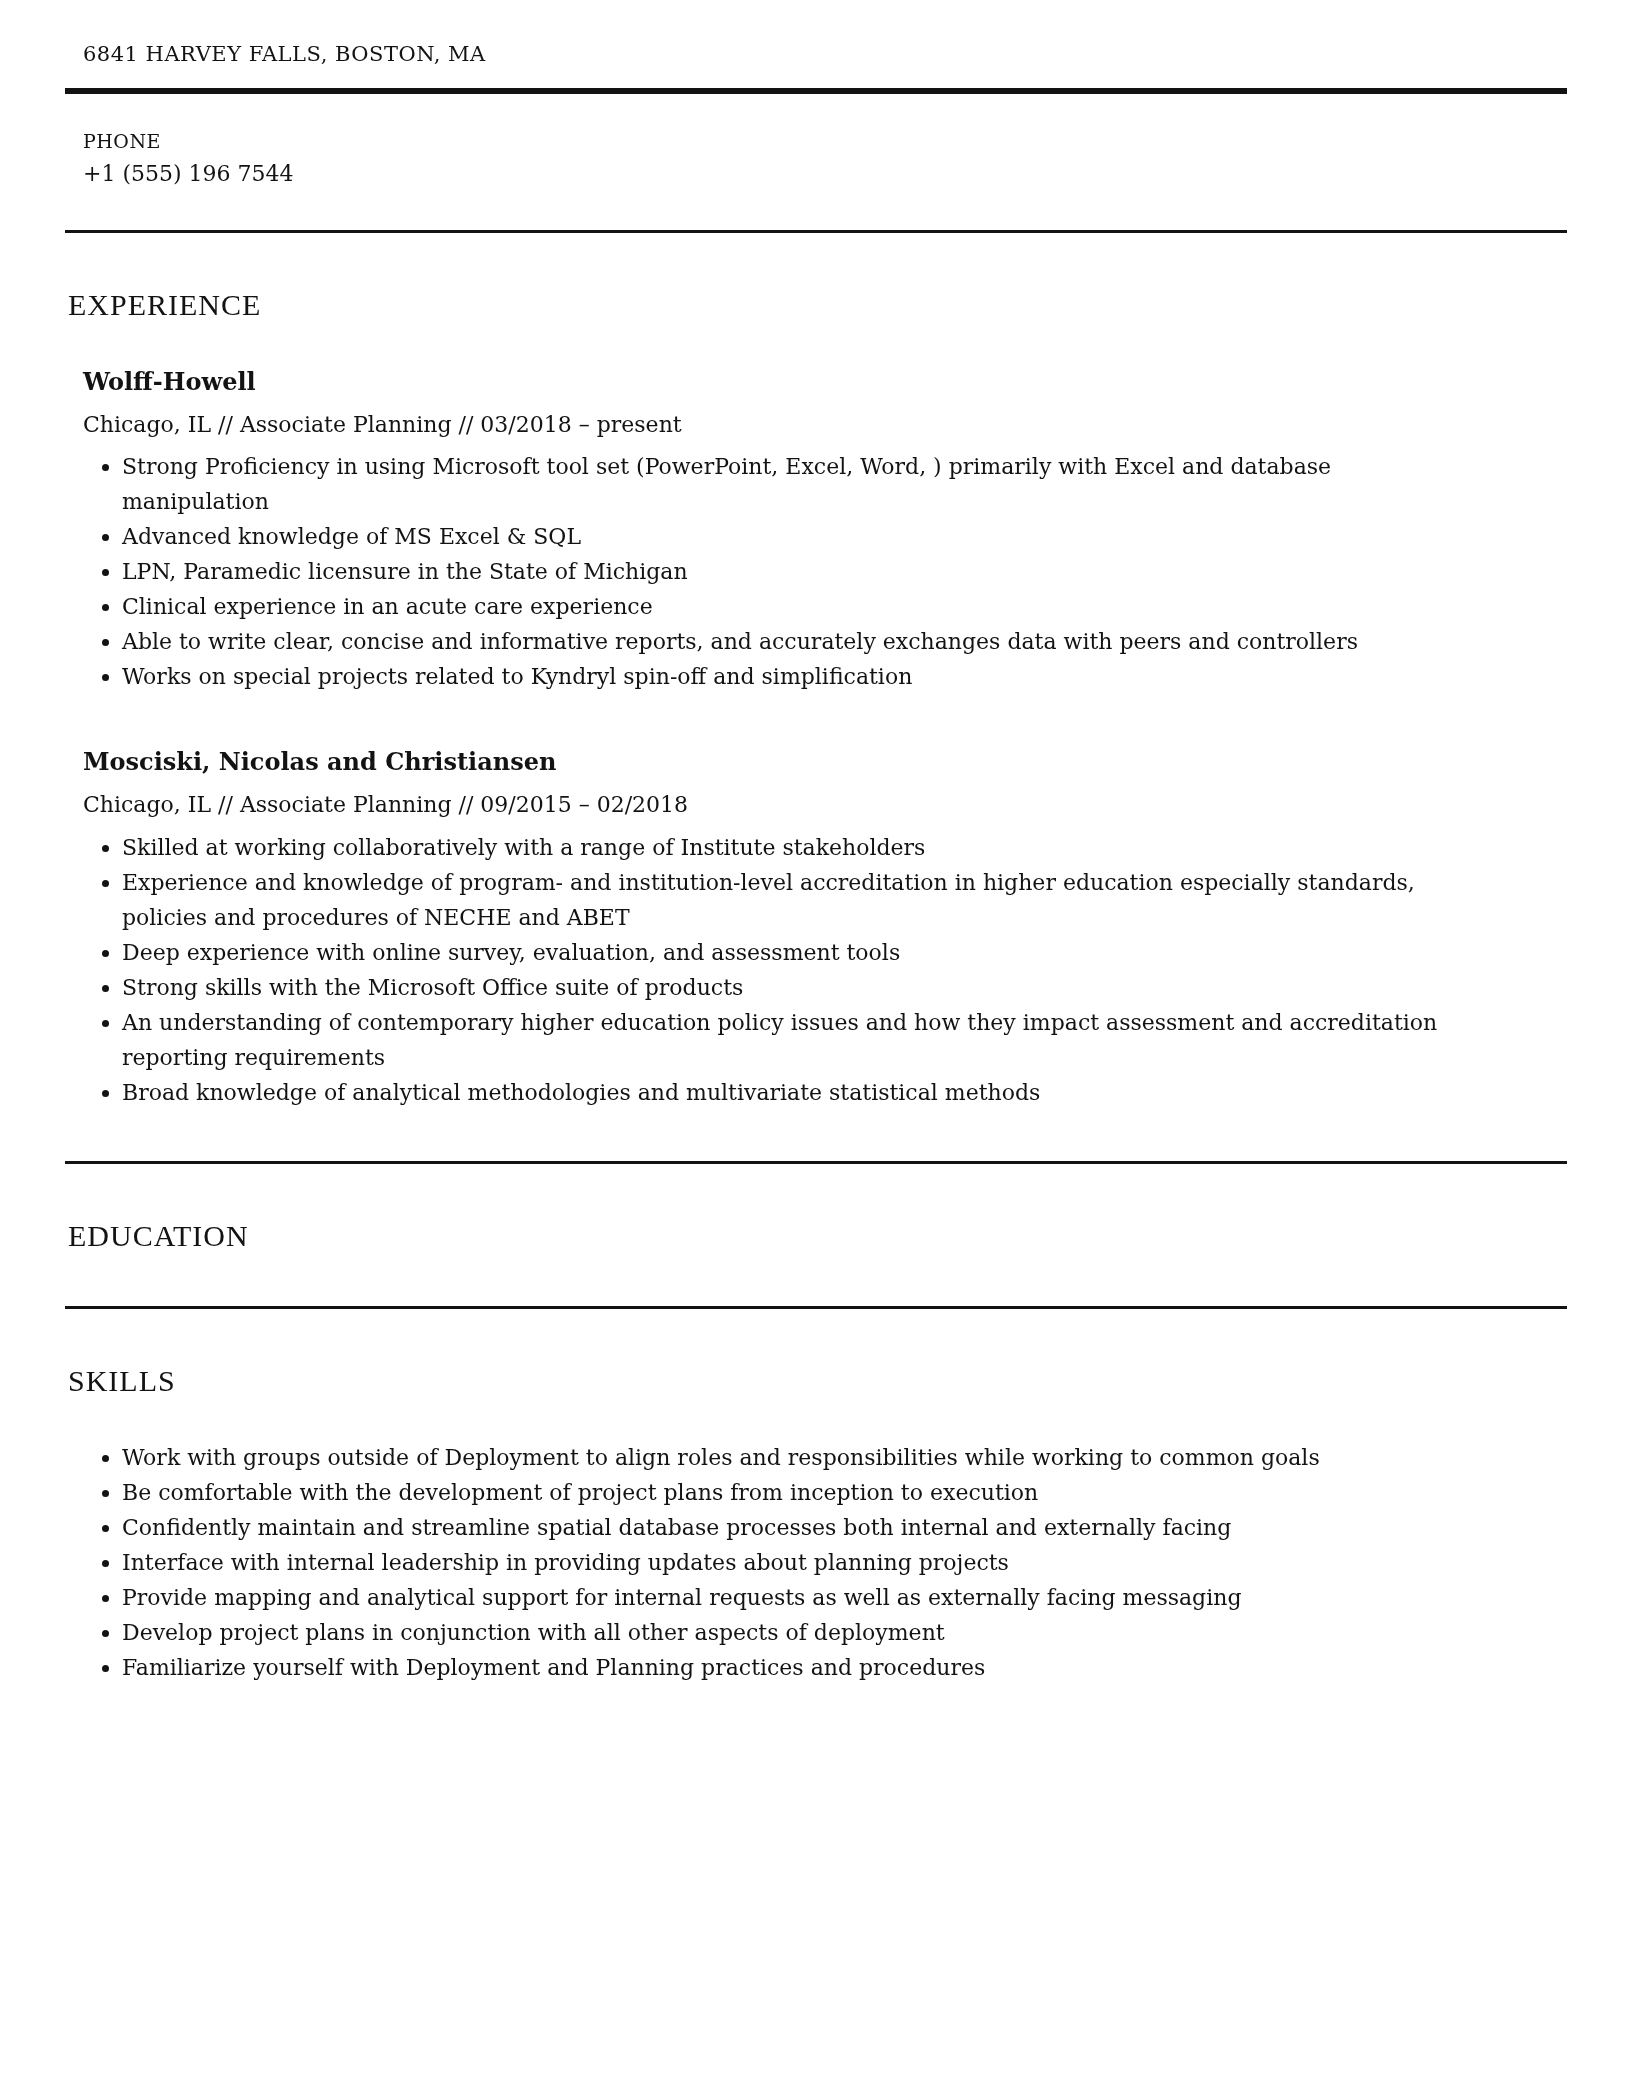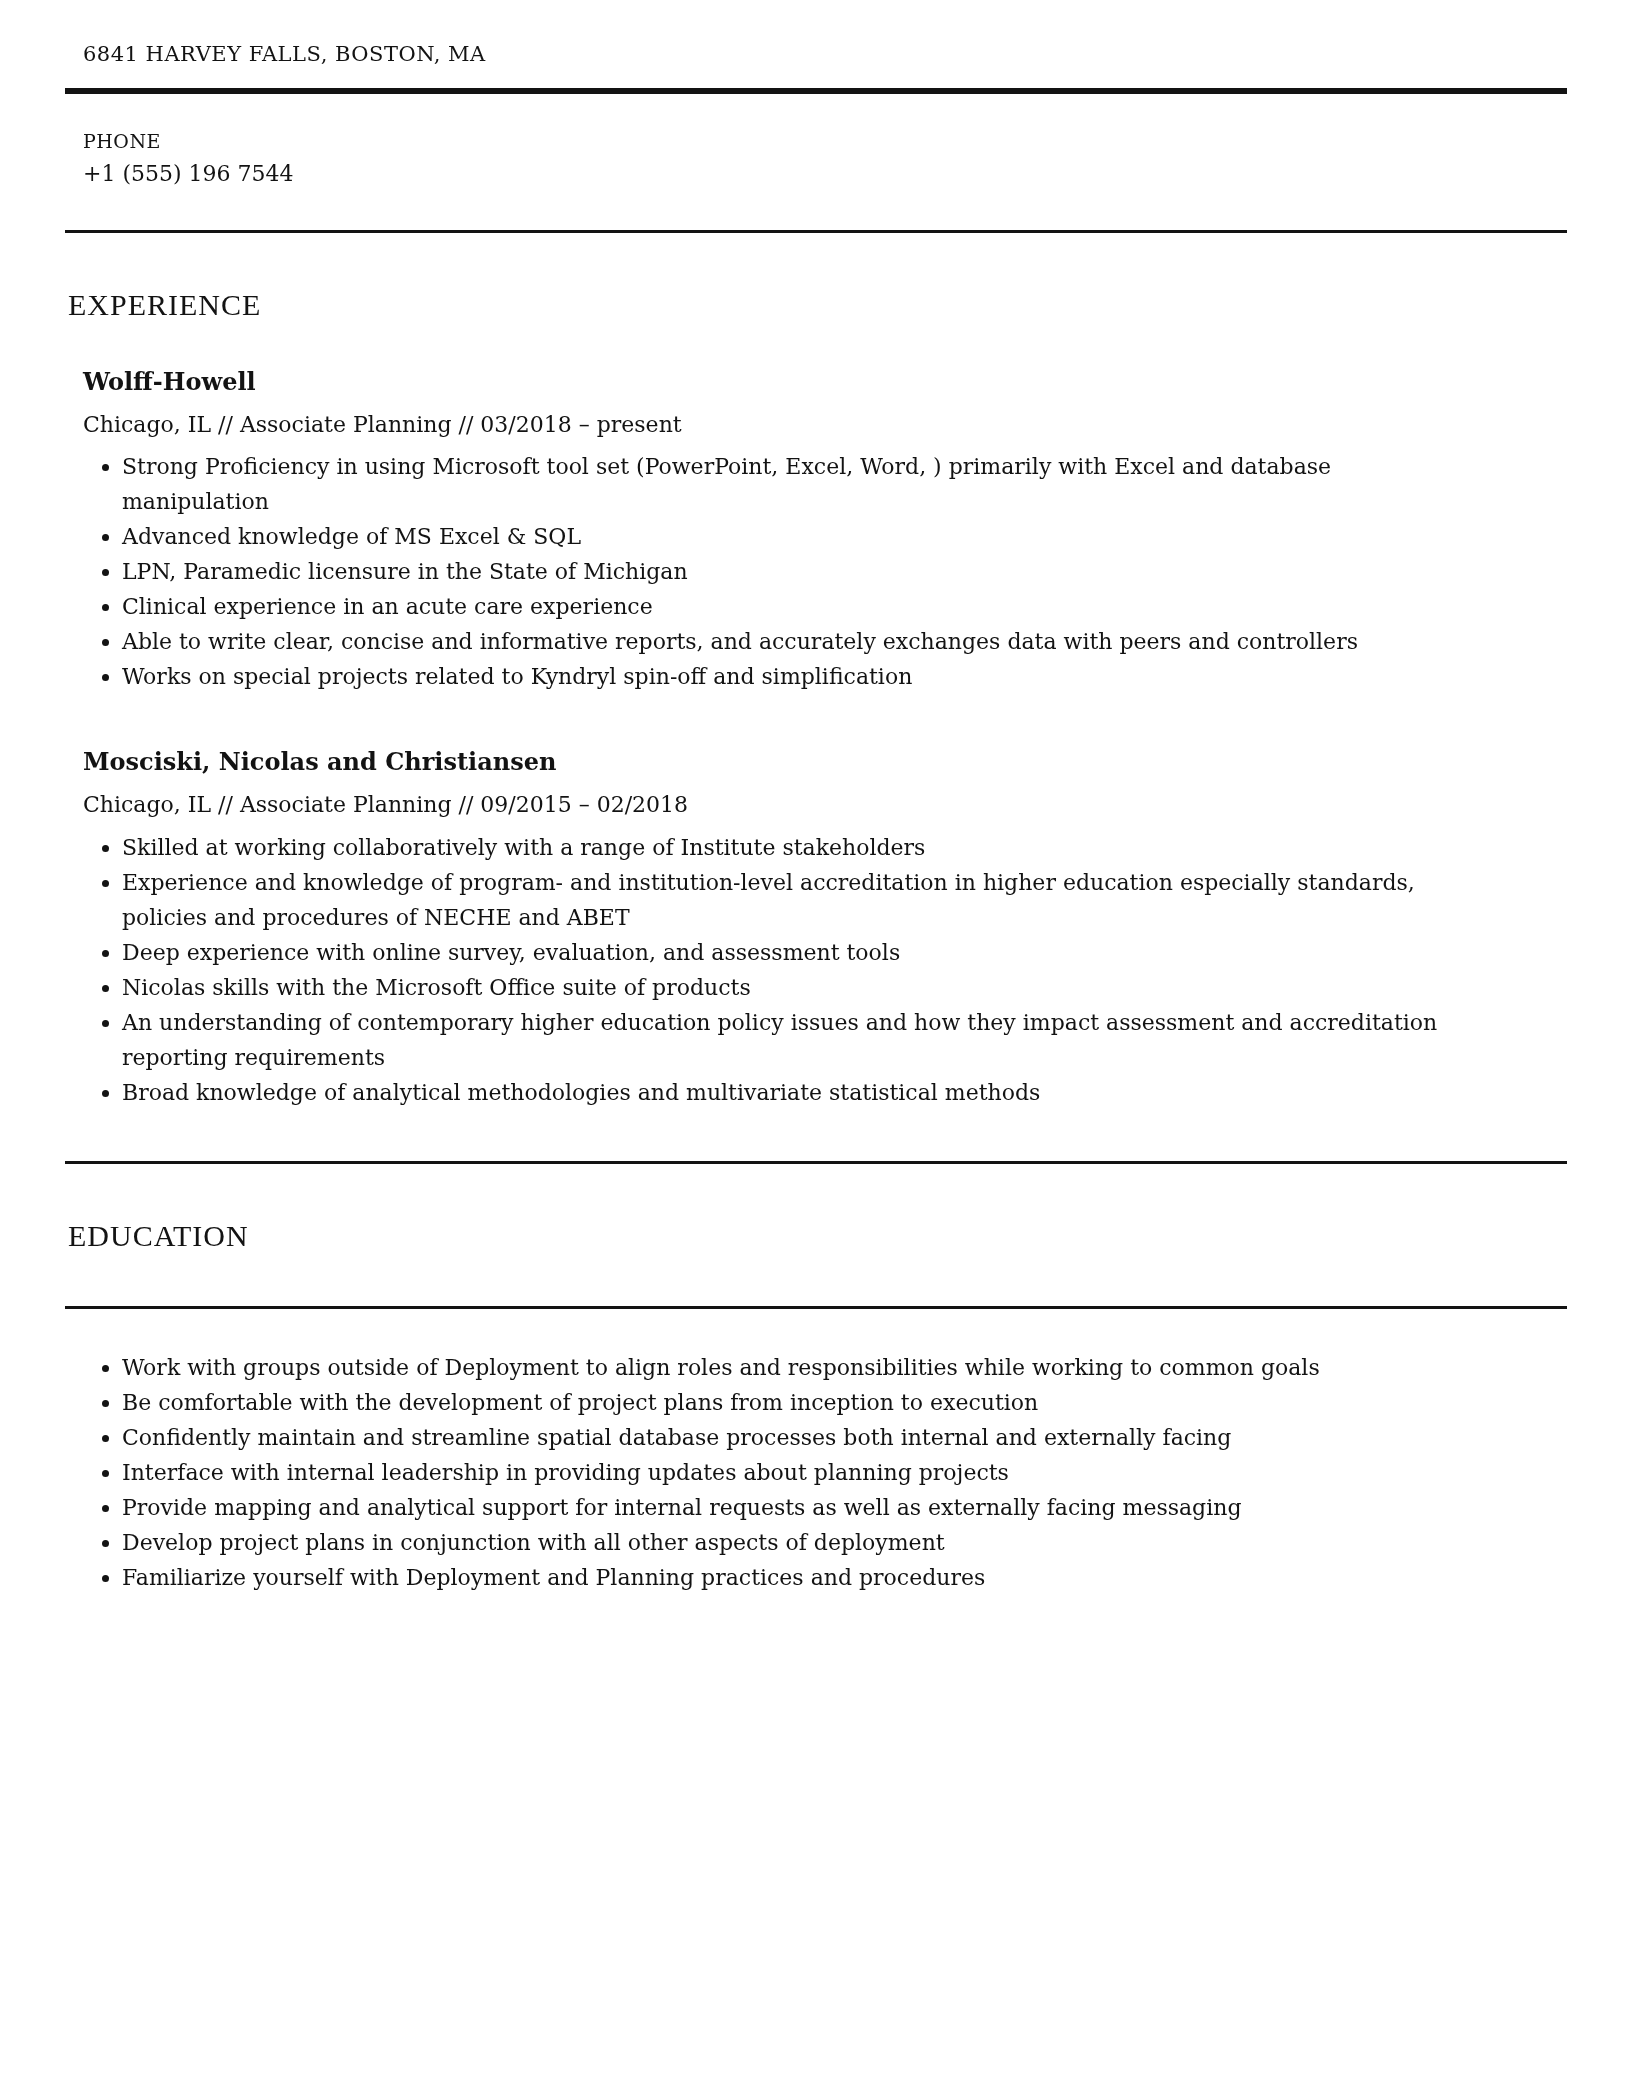--- a/index.html
+++ b/index.html
@@ -107,36 +107,37 @@
       </ul>
     </article>
 
     <article class="job">
       <h3 class="job-company">Mosciski, Nicolas and Christiansen</h3>
       <div class="job-meta">Chicago, IL // Associate Planning // 09/2015 – 02/2018</div>
       <ul class="bullets">
         <li>Skilled at working collaboratively with a range of Institute stakeholders</li>
         <li>Experience and knowledge of program- and institution-level accreditation in higher education especially standards, policies and procedures of NECHE and ABET</li>
         <li>Deep experience with online survey, evaluation, and assessment tools</li>
-        <li>Nicolas skills with the Microsoft Office suite of products</li>
+        <li>Strong skills with the Microsoft Office suite of products</li>
         <li>An understanding of contemporary higher education policy issues and how they impact assessment and accreditation reporting requirements</li>
         <li>Broad knowledge of analytical methodologies and multivariate statistical methods</li>
       </ul>
     </article>
   </section>
 
   <hr class="rule rule-thin rule-section">
 
   <section class="section">
     <h2 class="section-title">EDUCATION</h2>
   </section>
 
   <hr class="rule rule-thin rule-section">
 
   <section class="section">
+    <h2 class="section-title">SKILLS</h2>
     <ul class="bullets top-level">
       <li>Work with groups outside of Deployment to align roles and responsibilities while working to common goals</li>
       <li>Be comfortable with the development of project plans from inception to execution</li>
       <li>Confidently maintain and streamline spatial database processes both internal and externally facing</li>
       <li>Interface with internal leadership in providing updates about planning projects</li>
       <li>Provide mapping and analytical support for internal requests as well as externally facing messaging</li>
       <li>Develop project plans in conjunction with all other aspects of deployment</li>
       <li>Familiarize yourself with Deployment and Planning practices and procedures</li>
     </ul>
   </section>

